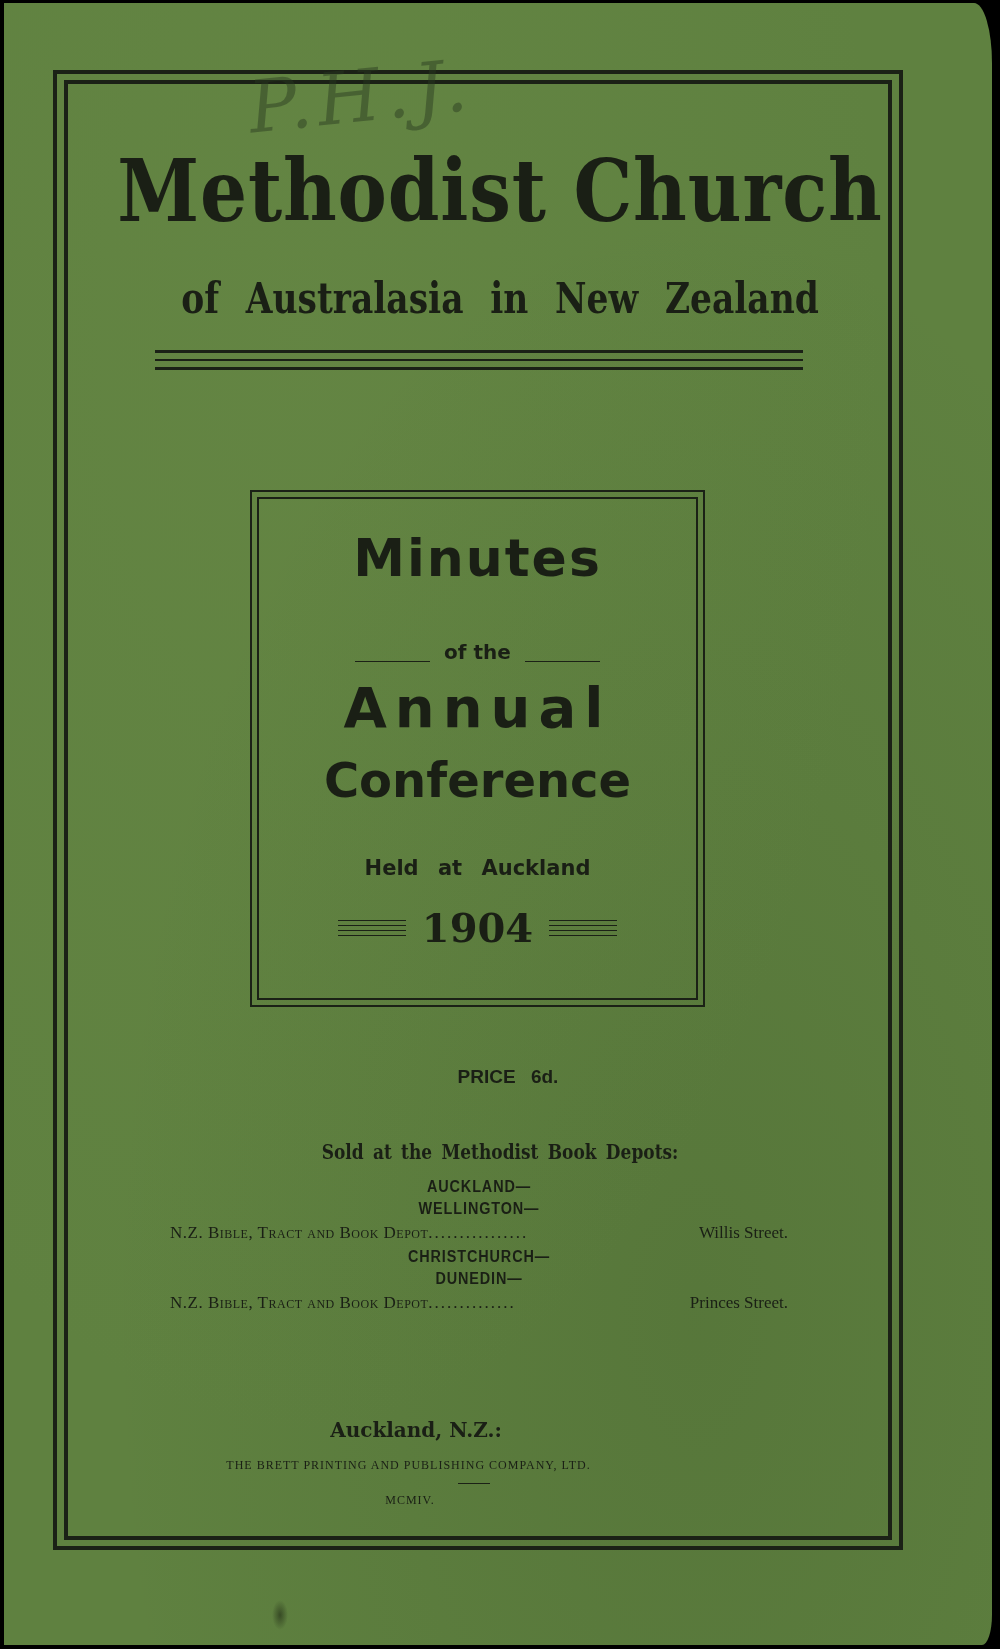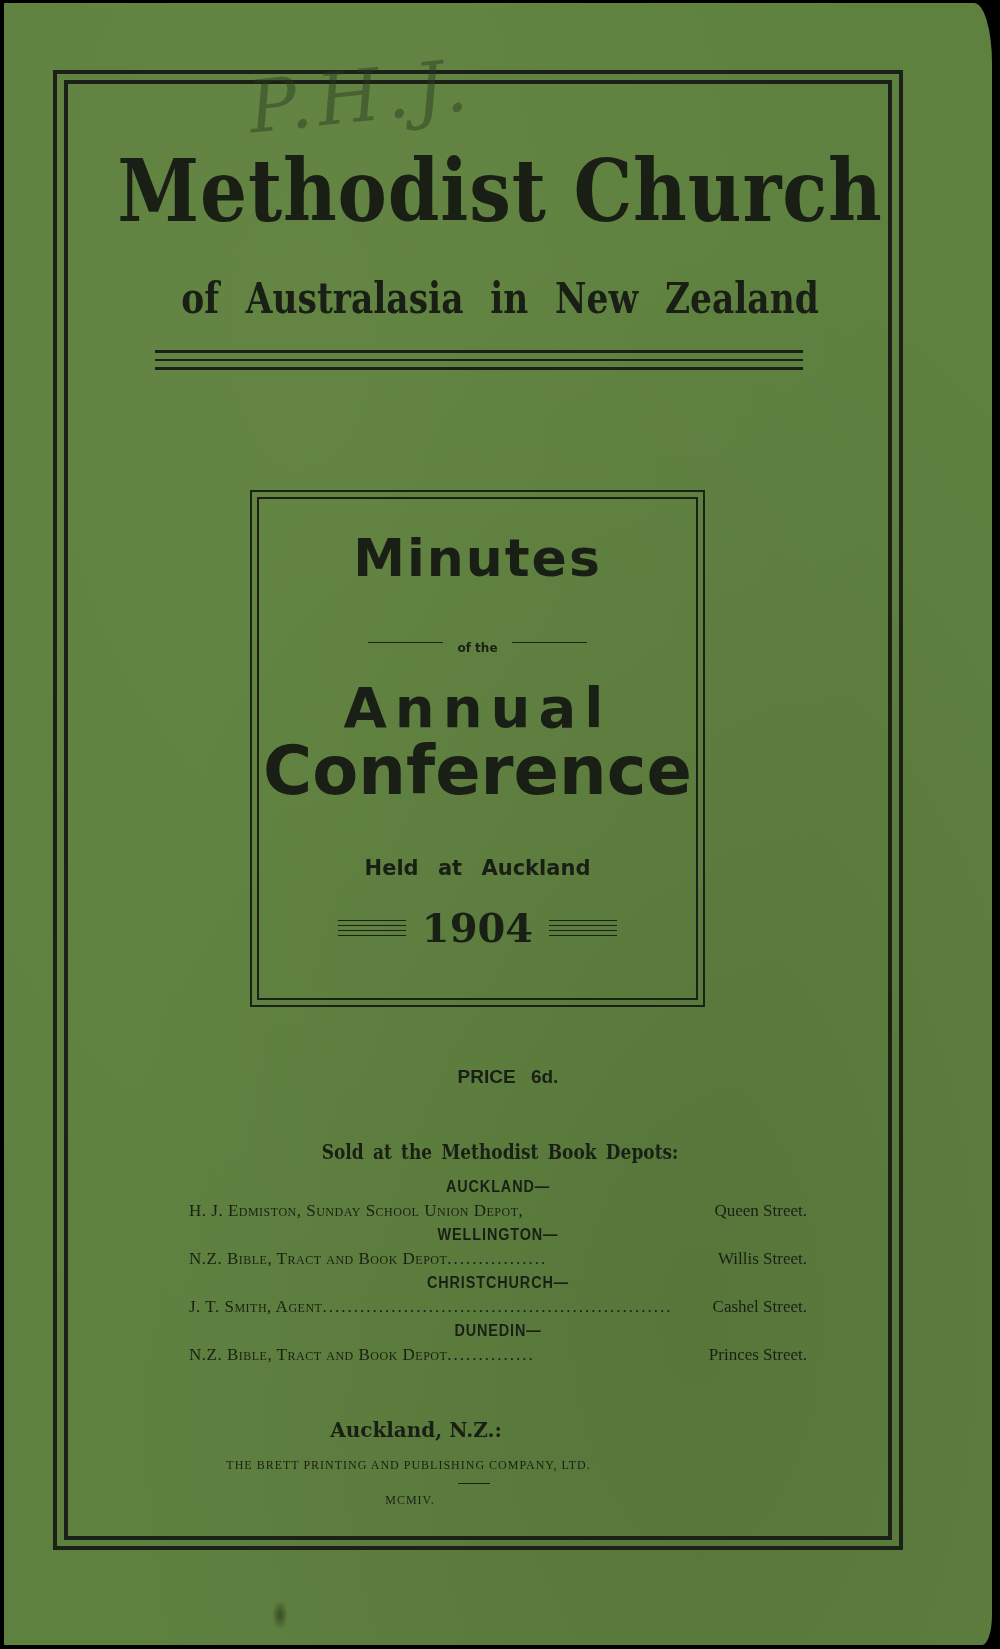--- a/index.html
+++ b/index.html
@@ -45,43 +45,43 @@
     }
     .inner-box-inner {
       position: absolute; left: 257px; top: 497px; width: 441px; height: 503px;
       border: 2px solid #1b2116; box-sizing: border-box;
     }
     .sans {
       font-family: "DejaVu Sans", sans-serif; font-weight: bold; color: #1a1f15;
       text-align: center; position: absolute; left: 250px; width: 455px; line-height: 1;
     }
     .minutes { top: 532px; font-size: 52px; letter-spacing: 2px; }
-    .ofthe-row { top: 642px; font-size: 12px; display: flex; align-items: flex-start; justify-content: center; gap: 14px; }
+    .ofthe-row { top: 642px; font-size: 20px; display: flex; align-items: flex-end; justify-content: center; gap: 14px; }
     .ofthe-row .line { width: 75px; height: 1px; background: #1b2116; }
     .annual { top: 680px; font-size: 56px; letter-spacing: 8px; }
-    .conference { top: 738px; font-size: 67px; }
+    .conference { top: 756px; font-size: 48px; }
     .held { top: 858px; font-size: 21px; word-spacing: 12px; }
     .year-row { top: 908px; display: flex; align-items: center; justify-content: center; gap: 16px; text-align: center; }
     .year-row .lines { width: 68px; }
     .year-row .lines div { height: 1px; background: #1b2116; margin: 4px 0; }
     .year {
       font-family: "DejaVu Serif", serif; font-weight: bold; font-size: 40px; color: #1a1f15;
     }
 
     .price {
       position: absolute; top: 1066px; left: 0; width: 1000px; text-align: center;
       font-family: "Liberation Sans", sans-serif; font-weight: bold; font-size: 19px;
       color: #1a1f15; word-spacing: 10px; padding-left: 8px;
     }
     .sold {
       position: absolute; top: 1140px; left: 0; width: 1000px; text-align: center;
       font-family: "DejaVu Serif", serif; font-weight: bold; font-size: 20px; color: #1a1f15;
       transform: scaleX(0.85); word-spacing: 4px;
     }
-    .depots { position: absolute; top: 1176px; left: 170px; width: 618px; margin-left: 19px; }
+    .depots { position: absolute; top: 1176px; left: 170px; width: 618px; }
     .depot-city {
       text-align: center; font-family: "Liberation Sans", sans-serif; font-weight: bold;
       font-size: 16px; color: #1a1f15; letter-spacing: 1px; height: 22px; line-height: 22px;
       transform: scaleX(0.9);
     }
     .depot-line {
       display: flex; align-items: baseline; font-family: "Liberation Serif", serif;
       font-size: 17px; color: #1a1f15; height: 26px; line-height: 26px;
     }
     .depot-line .name { white-space: nowrap; font-variant: small-caps; letter-spacing: 0.5px; }
@@ -155,36 +155,27 @@
       <div></div>
       <div></div>
     </div>
 </div>
 
 <div class="price">PRICE 6d.</div>
 <div class="sold">Sold at the Methodist Book Depots:</div>
 
 <div class="depots">
   <div class="depot-city">AUCKLAND—</div>
-  <div class="depot-line justify">
-    <span class="name">H. J. Edmiston, Sunday School Union Depot,</span>
-    <span class="street">Queen Street.</span>
-  </div>
   <div class="depot-city">WELLINGTON—</div>
   <div class="depot-line">
     <span class="name">N.Z. Bible, Tract and Book Depot</span>
     <span class="dots">................</span>
     <span class="street">Willis Street.</span>
   </div>
   <div class="depot-city">CHRISTCHURCH—</div>
-  <div class="depot-line">
-    <span class="name">J. T. Smith, Agent</span>
-    <span class="dots">........................................................</span>
-    <span class="street">Cashel Street.</span>
-  </div>
   <div class="depot-city">DUNEDIN—</div>
   <div class="depot-line">
     <span class="name">N.Z. Bible, Tract and Book Depot</span>
     <span class="dots">..............</span>
     <span class="street">Princes Street.</span>
   </div>
 </div>
 
 <div class="imprint-city">Auckland, N.Z.:</div>
 <div class="imprint-co">THE BRETT PRINTING AND PUBLISHING COMPANY, LTD.</div>

